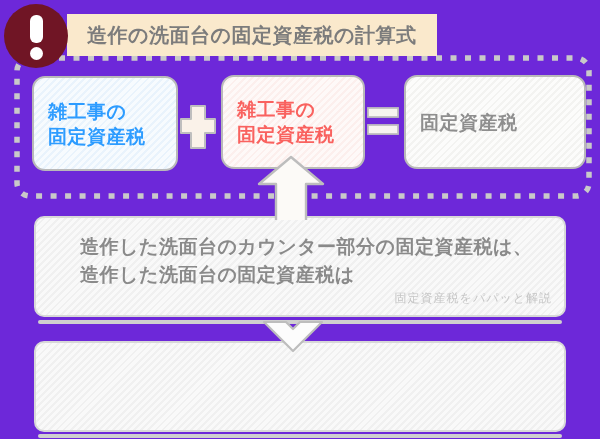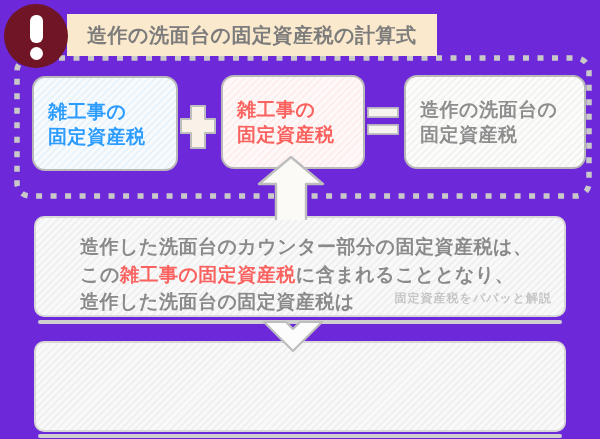--- a/index.html
+++ b/index.html
@@ -46,21 +46,21 @@
     border:2px solid #D8D8D8;border-radius:10px;
     background:repeating-linear-gradient(135deg,#F0F0F0 0 2px,#F9F9F9 2px 5px);
     color:#8A8A8A;font-size:19px;font-weight:700;letter-spacing:0.5px;
   }
   .explanation-box{top:216px;height:101px;padding:15px 0 0 44px;line-height:27.5px;}
   .conclusion-box{top:341px;height:91px;padding-top:18px;text-align:center;line-height:28px;}
   .note-line{white-space:nowrap;}
   .red-em{color:#F9625F;}
   .blue-em{color:#2D9CFF;}
   .watermark{
-    position:absolute;right:12px;bottom:3px;font-size:12px;font-weight:700;
+    position:absolute;right:12px;bottom:3px;font-size:12px;font-weight:400;
     color:#C6C6C6;letter-spacing:1px;white-space:nowrap;
   }
   .shadow-strip{position:absolute;left:38px;width:524px;height:4px;background:#CFCFCF;border-radius:2px;z-index:0;}
   .shadow-1{top:320px;}
   .shadow-2{top:434px;}
 </style>
 </head>
 <body>
 
 <div class="canvas">
@@ -93,31 +93,29 @@
     <div class="tline">雑工事の</div>
     <div class="tline">固定資産税</div>
   </div>
 
   <svg class="op equals-op" width="34" height="30">
     <rect x="1" y="1" width="30" height="9" fill="#F7F4F0" stroke="#BEBEBE" stroke-width="1.8"></rect>
     <rect x="1" y="18" width="30" height="9" fill="#F7F4F0" stroke="#BEBEBE" stroke-width="1.8"></rect>
   </svg>
 
   <div class="term-box box3">
-    <div class="tline">造作の洗面台の</div>
     <div class="tline">固定資産税</div>
   </div>
 
   <svg class="arrow-up" width="70" height="66">
     <path d="M20 66 V30 H3 L35 3 L67 30 H50 V66" fill="#FCFAF7" stroke="#BDBDBD" stroke-width="2.4" stroke-linejoin="round"></path>
   </svg>
 
   <div class="note-box explanation-box">
     <div class="note-line">造作した洗面台のカウンター部分の固定資産税は、</div>
-    <div class="note-line"><span>この</span><span class="red-em">雑工事の固定資産税</span><span>に含まれることとなり、</span></div>
     <div class="note-line">造作した洗面台の固定資産税は</div>
     <div class="watermark">固定資産税をパパッと解説</div>
   </div>
 
   <svg class="arrow-down" width="62" height="36">
     <path d="M2 4 H24 L31 11 L38 4 H60 L31 33 Z" fill="#FCFCFC" stroke="#BDBDBD" stroke-width="2.2" stroke-linejoin="round"></path>
   </svg>
 
   <div class="note-box conclusion-box">
   </div>

